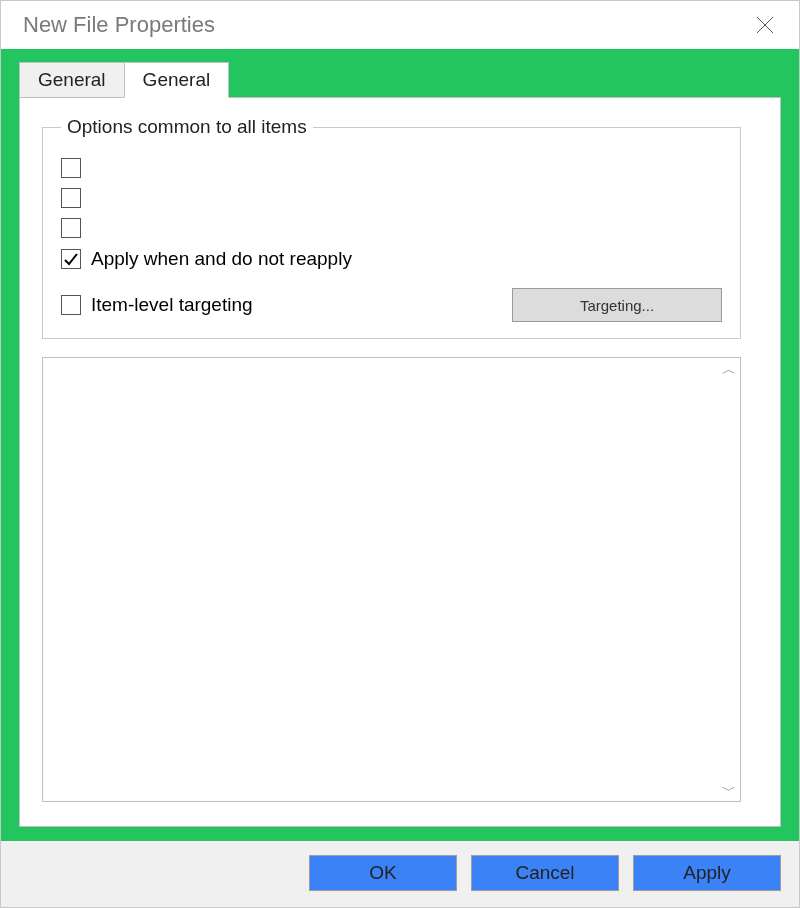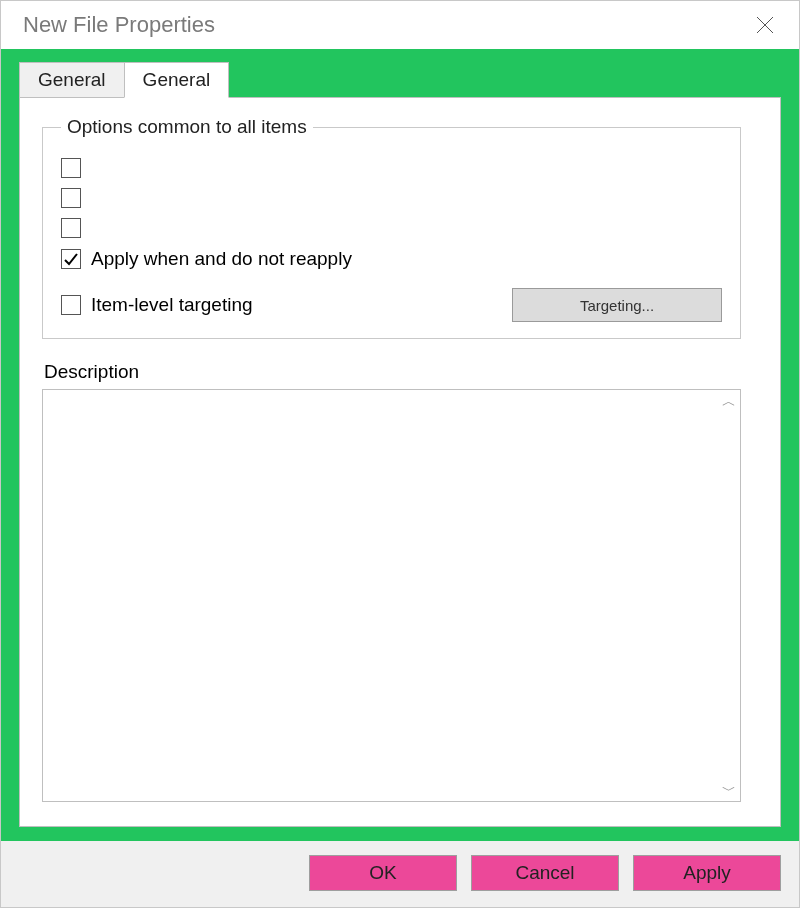--- a/index.html
+++ b/index.html
@@ -138,21 +138,21 @@
   }
   .scroll-stub .arrow { color:#999; font-size:14px; line-height:1; }
   .button-row {
     display:flex; justify-content:flex-end; gap:14px;
     padding: 14px 18px 16px 18px;
     background:#f0f0f0;
   }
   .btn {
     width:148px; height:36px;
     border:1px solid #9e9e9e;
-    background:#ec4899;
+    background:#3b82f6;
     font-size:19px;
     display:flex; align-items:center; justify-content:center;
     color:#222;
   }
 </style>
 </head>
 <body>
 
 <div class="window">
   <div class="titlebar">
@@ -206,21 +206,20 @@
           <div class="opt-row" style="margin:0">
             <div class="cb">
               
             </div>
             <span>Item-level targeting</span>
           </div>
           <div class="targeting-btn">Targeting...</div>
         </div>
       </fieldset>
 
-      <div class="desc-label">Description</div>
       <div class="desc-box">
         <textarea class="desc-text" style=""></textarea>
         <div class="scroll-stub">
           <span class="arrow">︿</span>
           <span class="arrow">﹀</span>
         </div>
       </div>
     </div>
   </div>
 

